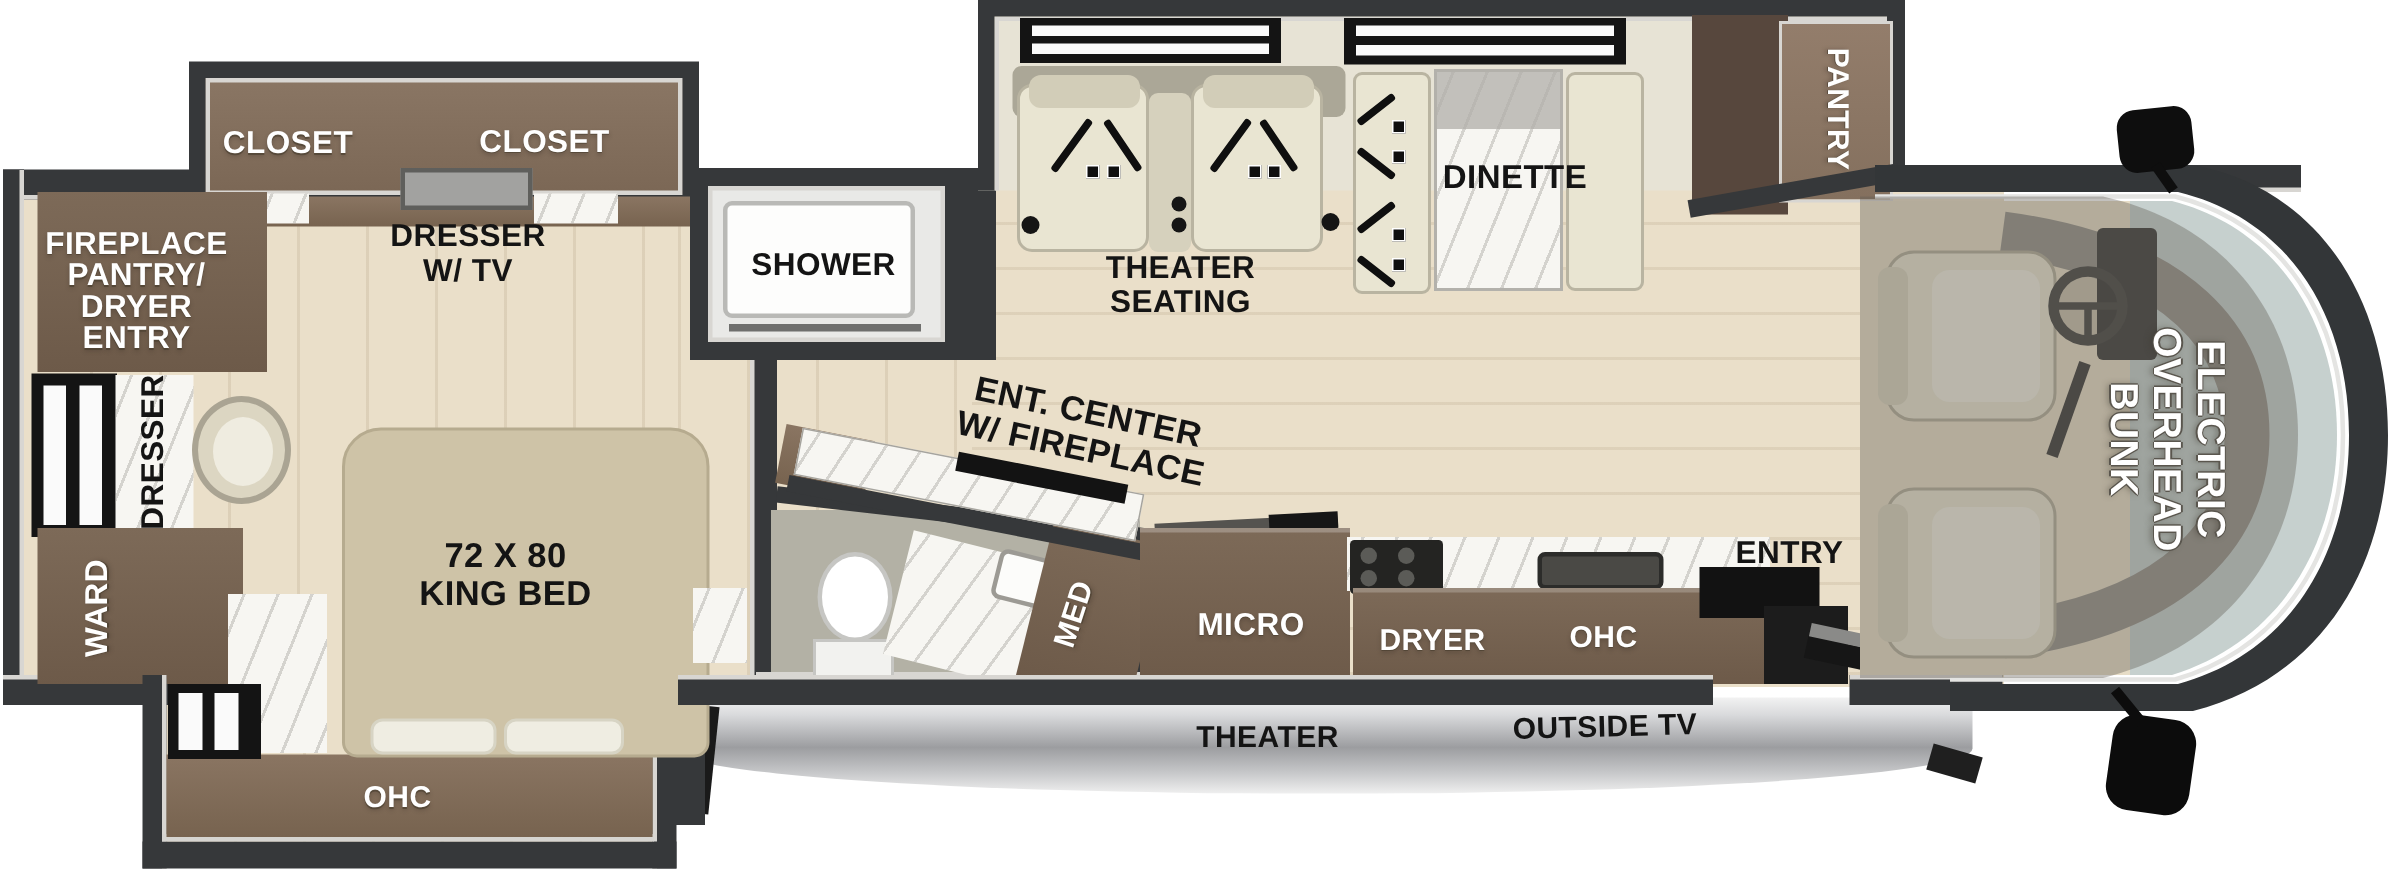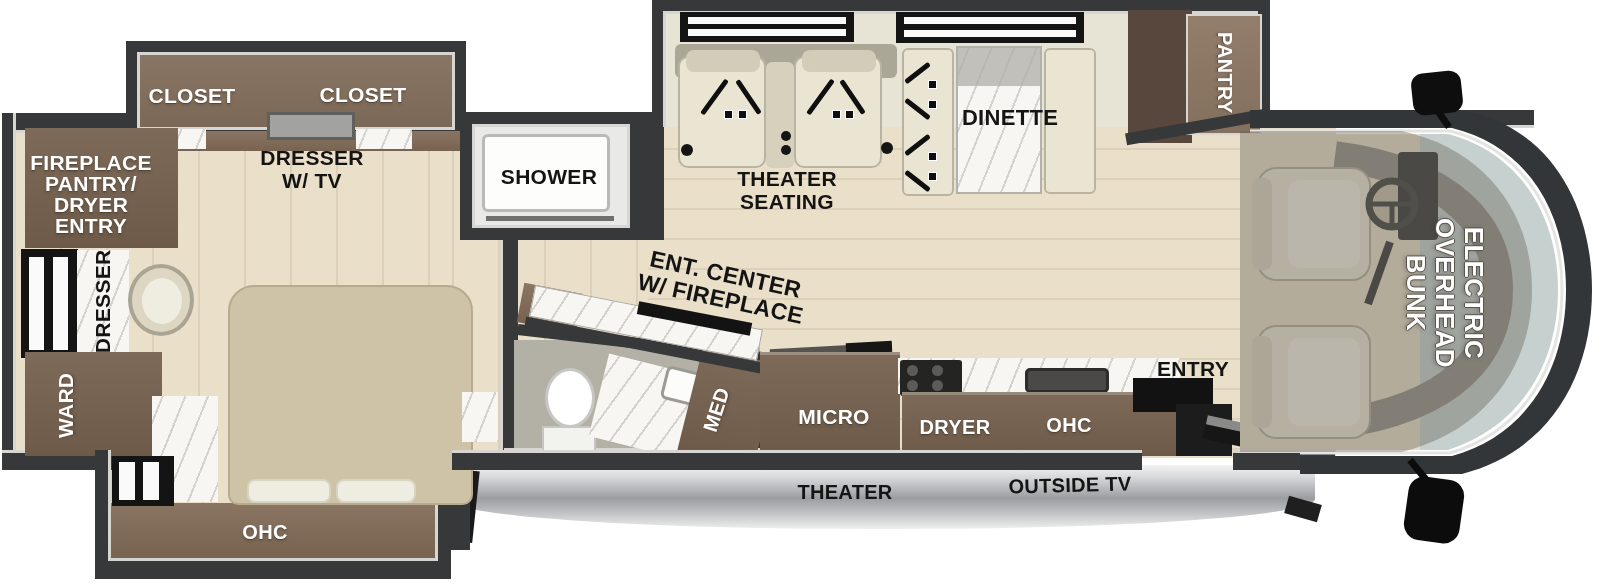--- a/index.html
+++ b/index.html
@@ -227,20 +227,24 @@
       <div>PANTRY/</div>
     <div>DRYER</div>
       <div>ENTRY</div>
     </div>
 
   <div class="lbl b" style="left:43px;top:290px;width:120px;font-size:21px;transform:rotate(-90deg);">
     <span>DRESSER</span></div>
   <div class="lbl w" style="left:11px;top:394px;width:110px;font-size:21px;transform:rotate(-90deg);">
     <span>WARD</span></div>
 
+  <div class="lbl b" style="left:262px;top:358px;width:150px;font-size:23px;">
+    <div>72 X 80</div>
+      <div>KING BED</div>
+    </div>
 
   <div class="lbl w" style="left:205px;top:522px;width:120px;font-size:20px;">
     <span>OHC</span></div>
 
   <div class="lbl b" style="left:487px;top:166px;width:124px;font-size:21px;">
     <span>SHOWER</span></div>
 
   <div class="lbl b" style="left:593px;top:262px;width:260px;font-size:23px;transform:rotate(12deg);">
     <div>ENT. CENTER</div>
       <div>W/ FIREPLACE</div>

